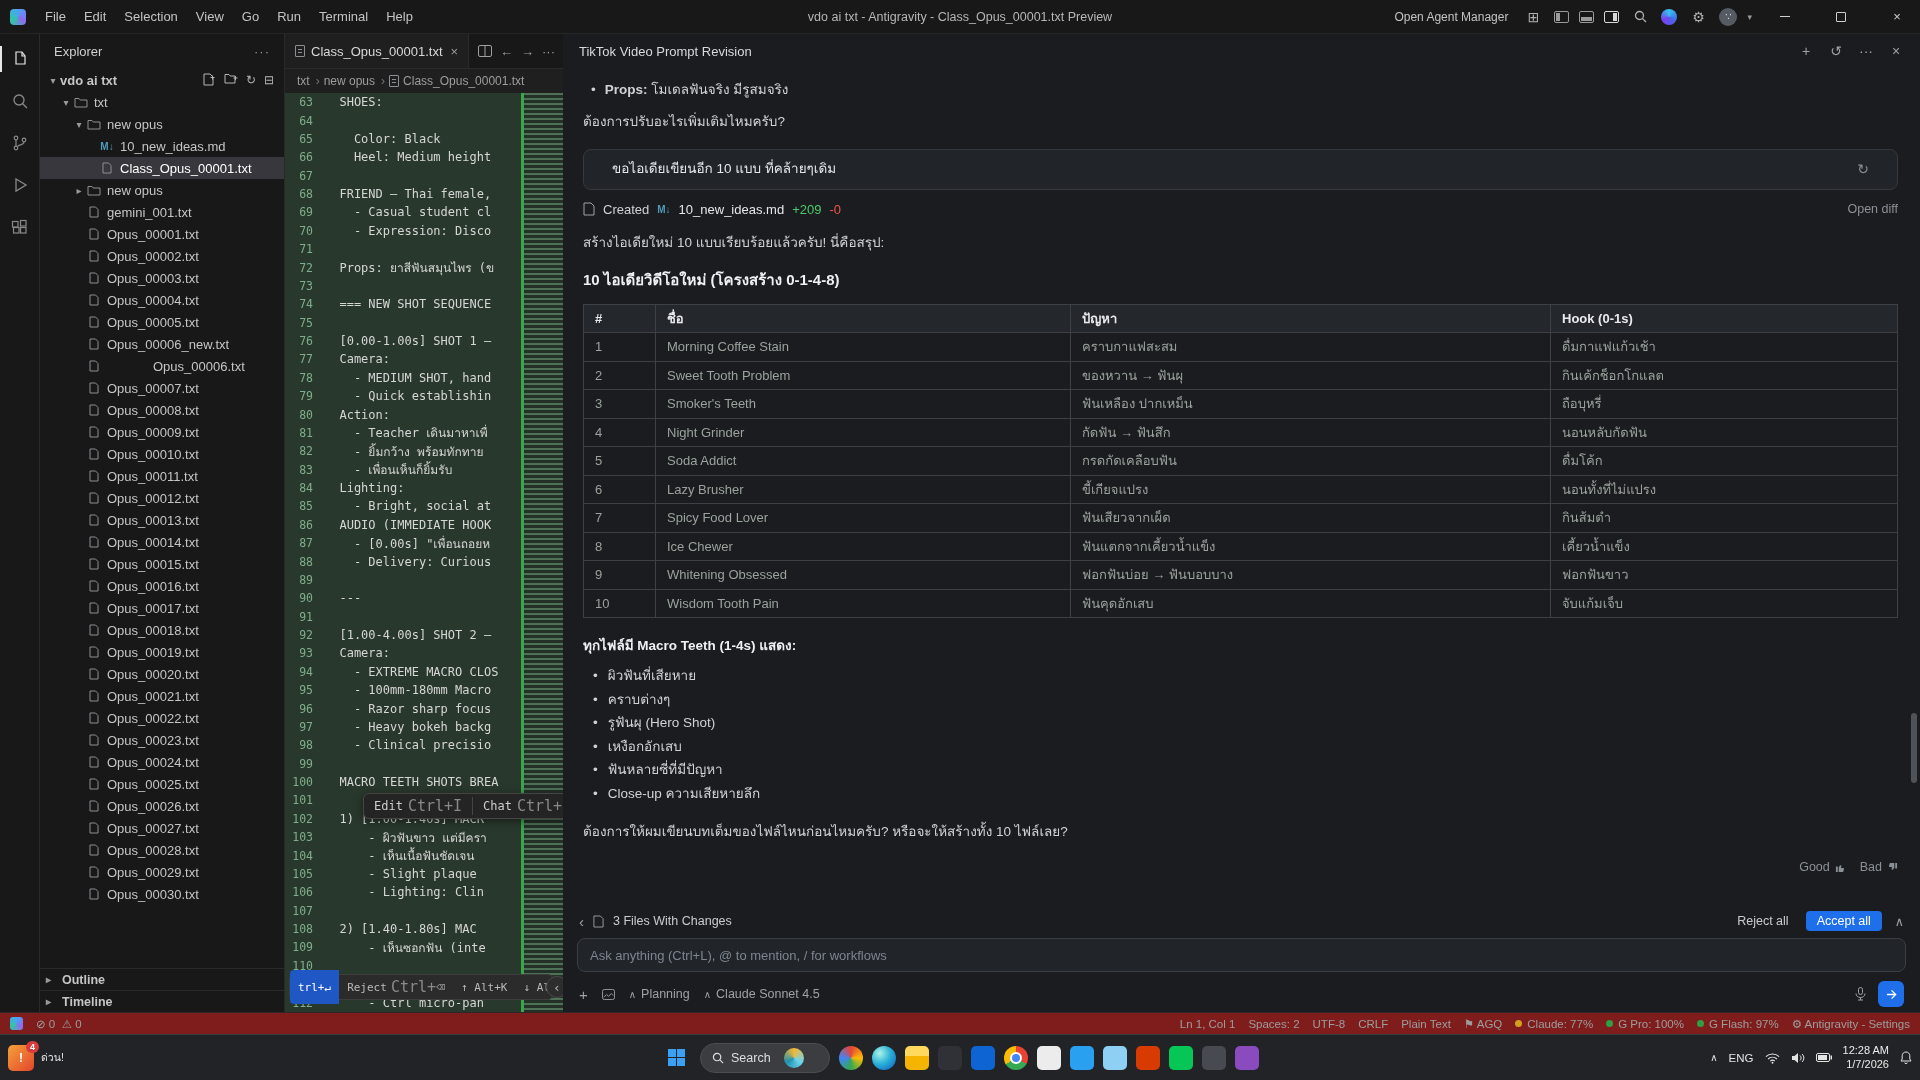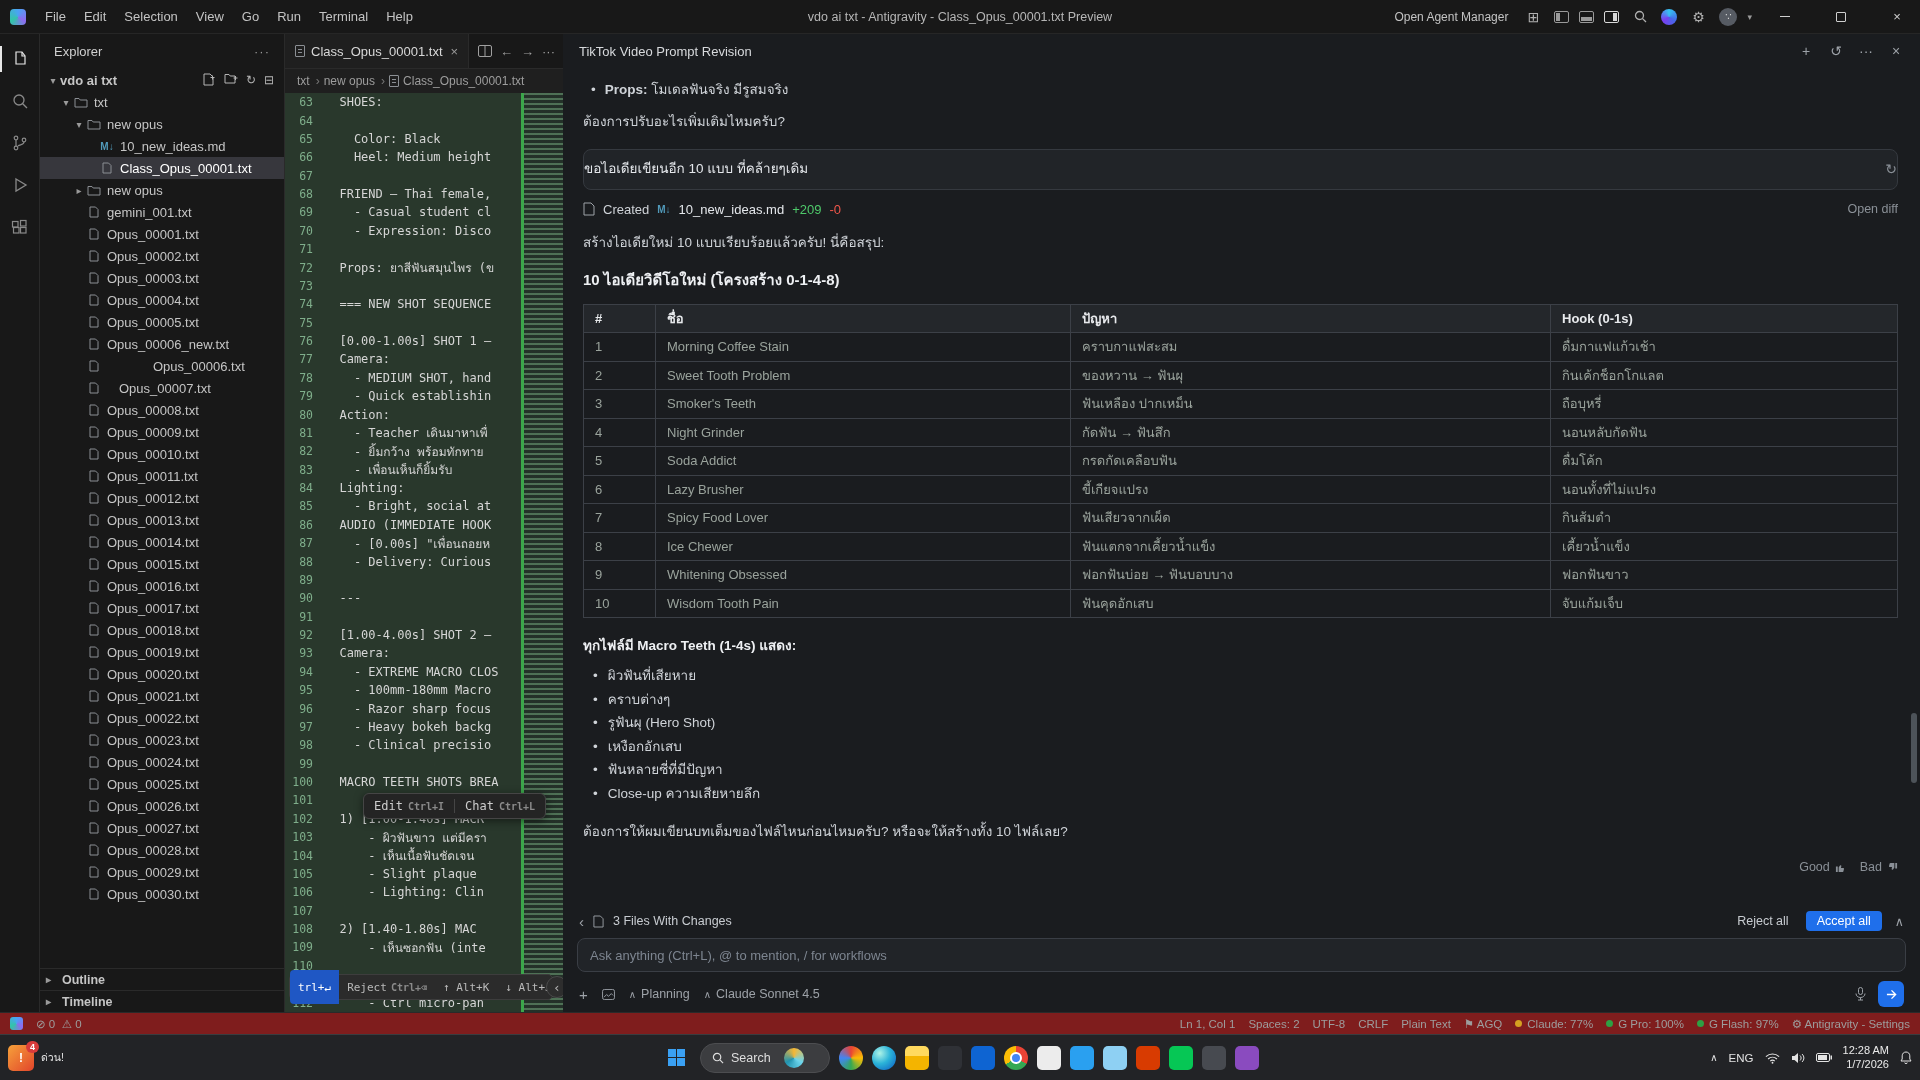--- a/index.html
+++ b/index.html
@@ -68,36 +68,36 @@
   .cl .ln { width:40px; flex:0 0 40px; text-align:right; padding-right:12px; color:#7fae8b; font-size:11.5px; }
   .cl .lt { white-space:pre; color:#d6d6d6; overflow:hidden; flex:1; }
   .minimap { position:absolute; top:0; right:0; bottom:0; width:42px; background:
       linear-gradient(90deg, rgba(63,185,80,.85) 0 3px, rgba(35,48,40,.9) 3px);
   }
   .minimap::after { content:""; position:absolute; inset:0 0 0 3px;
       background:repeating-linear-gradient(180deg, rgba(130,190,140,.45) 0 2px, transparent 2px 5px); }
   .editwidget { position:absolute; left:78px; top:700px; height:26px; display:flex; align-items:center; background:#242424; border:1px solid #454545; border-radius:6px; font-size:12px; z-index:5; box-shadow:0 2px 8px rgba(0,0,0,.5); }
   .ew-seg { padding:0 10px; display:flex; gap:5px; align-items:center; }
   .ew-seg + .ew-seg { border-left:1px solid #454545; }
-  .ew-k { color:#8a8a8a; font-size:10px;font-weight:bold; }
+  .ew-k { color:#8a8a8a; font-size:15px; }
   .diffbar { position:absolute; left:4px; right:10px; bottom:12px; height:26px; background:#2b2b2b; border:1px solid #3d3d3d; border-radius:5px; display:flex; align-items:center; font-size:11px; color:#b9b9b9; z-index:6; }
   .db-accept { background:#1f57c4; color:#fff; height:100%; display:flex; align-items:center; padding:17px 8px; border-radius:4px 0 0 4px; }
   .db-seg { padding:0 8px; display:flex; gap:4px; align-items:center; white-space:nowrap; }
   .db-circle { position:absolute; right:-16px; top:1px; width:22px; height:22px; border-radius:50%; background:#2d2d2d; border:1px solid #4a4a4a; color:#b5b5b5; display:flex; align-items:center; justify-content:center; font-size:13px; }
 
   
   .agent { flex:1 1 auto; background:#1a1c1f; display:flex; flex-direction:column; min-width:0; min-height:0; }
   .ag-header { height:34px; flex:0 0 34px; display:flex; align-items:center; padding:0 12px 0 16px; font-size:13px; color:#d7d9dc; }
   .ag-h-ics { margin-left:auto; display:flex; align-items:center; gap:6px; color:#9da2a8; }
   .ag-h-ics span { width:24px; height:24px; display:flex; align-items:center; justify-content:center; border-radius:5px; font-size:14px; }
   .ag-scroll { flex:1 1 auto; overflow:hidden; padding:12px 22px 0 20px; font-size:13.5px; line-height:1.5; color:#cfd3d8; position:relative; }
   .ag-bullet { display:flex; gap:9px; padding-left:8px; }
   .ag-bullet .dot { color:#cfd3d8; }
   .ag-q { margin-top:12px; }
-  .user-box { margin:16px 0 4px; background:#212428; border:1px solid #35393f; border-radius:8px; padding:9px 0; color:#e4e7eb; display:flex; align-items:center; }
+  .user-box { margin:16px 0 4px; background:#212428; border:1px solid #35393f; border-radius:8px; padding:9px 28px; color:#e4e7eb; display:flex; align-items:center; }
   .user-box .refresh { margin-left:auto; color:#8a9097; font-size:14px; }
   .created-row { display:flex; align-items:center; gap:8px; margin:10px 0 14px; font-size:13px; }
   .created-row .fname { color:#e4e7eb; }
   .added { color:#4ec96a; } .removed { color:#f0564a; }
   .open-diff { margin-left:auto; color:#8a9097; font-size:12.5px; }
   .ag-head3 { font-size:15px; font-weight:bold; color:#eef0f3; margin:16px 0 12px; }
   table.ideas { border-collapse:collapse; width:100%; margin:2px 0 6px; table-layout:fixed; }
   .ideas th, .ideas td { border:1px solid #3c4047; padding:4px 11px; font-size:13px; height:27px; text-align:left; font-weight:normal; }
   .ideas th { background:#24272b; color:#e8eaed; font-weight:bold; }
   .ideas td { color:#9aa39c; }
@@ -375,21 +375,21 @@
             <span>Opus_00006_new.txt</span>
           </div>
           <div class="trow" style="padding-left: 32px; gap: 46px;">
             <span class="ficon" style="margin-left: 14px;">
               <svg width="10" height="12" viewBox="0 0 10 12">
                 <path d="M1 1h5.5L9 3.5V11H1z" fill="none" stroke="#8b8f94"></path>
               </svg>
             </span>
             <span>Opus_00006.txt</span>
           </div>
-          <div class="trow" style="padding-left: 32px; gap: 12px;">
+          <div class="trow" style="padding-left: 32px;">
             <span class="ficon" style="margin-left: 14px;">
               <svg width="10" height="12" viewBox="0 0 10 12">
                 <path d="M1 1h5.5L9 3.5V11H1z" fill="none" stroke="#8b8f94"></path>
               </svg>
             </span>
             <span>Opus_00007.txt</span>
           </div>
           <div class="trow" style="padding-left: 32px;">
             <span class="ficon" style="margin-left: 14px;">
               <svg width="10" height="12" viewBox="0 0 10 12">

